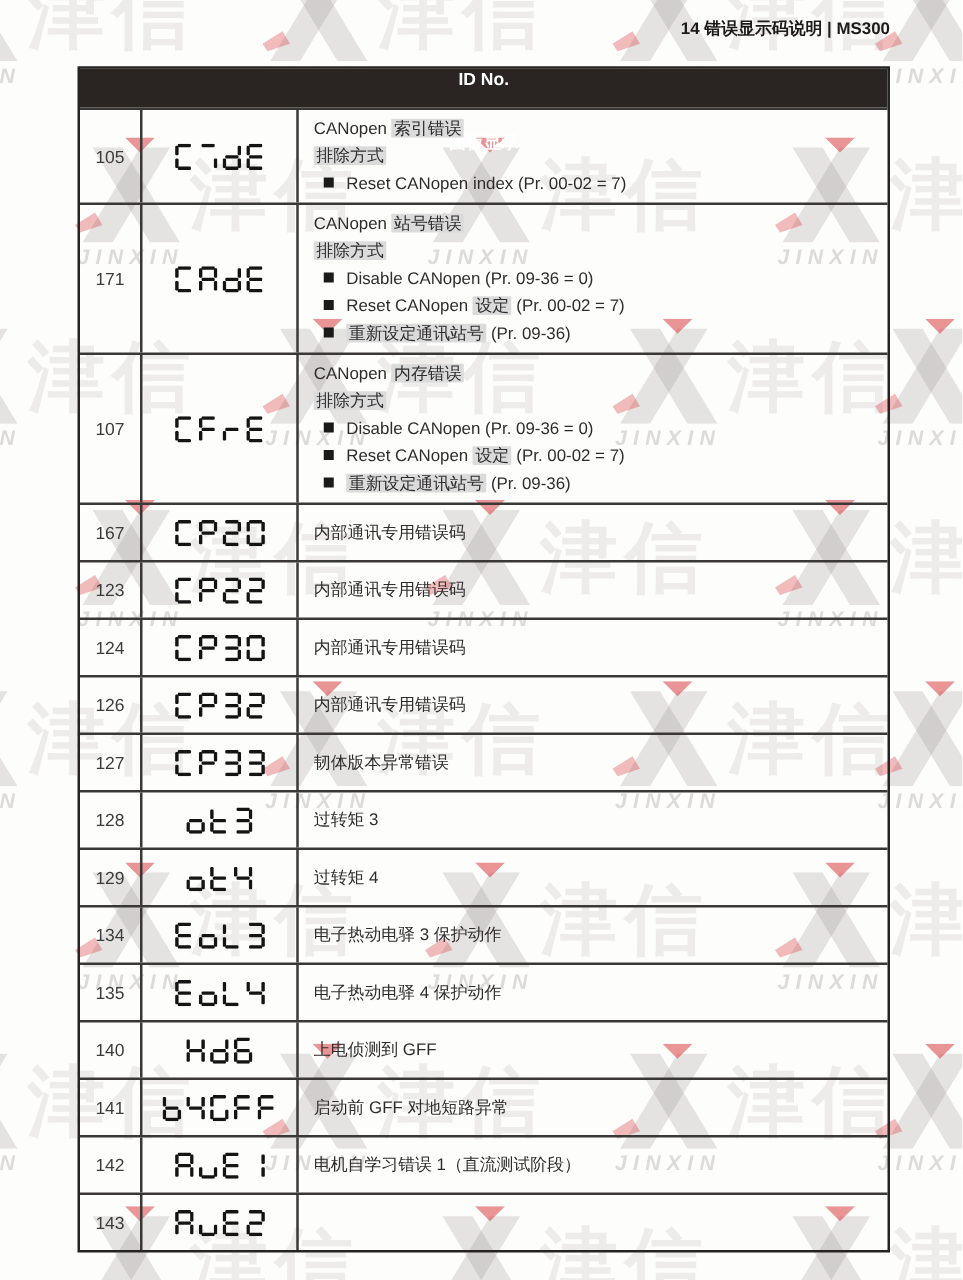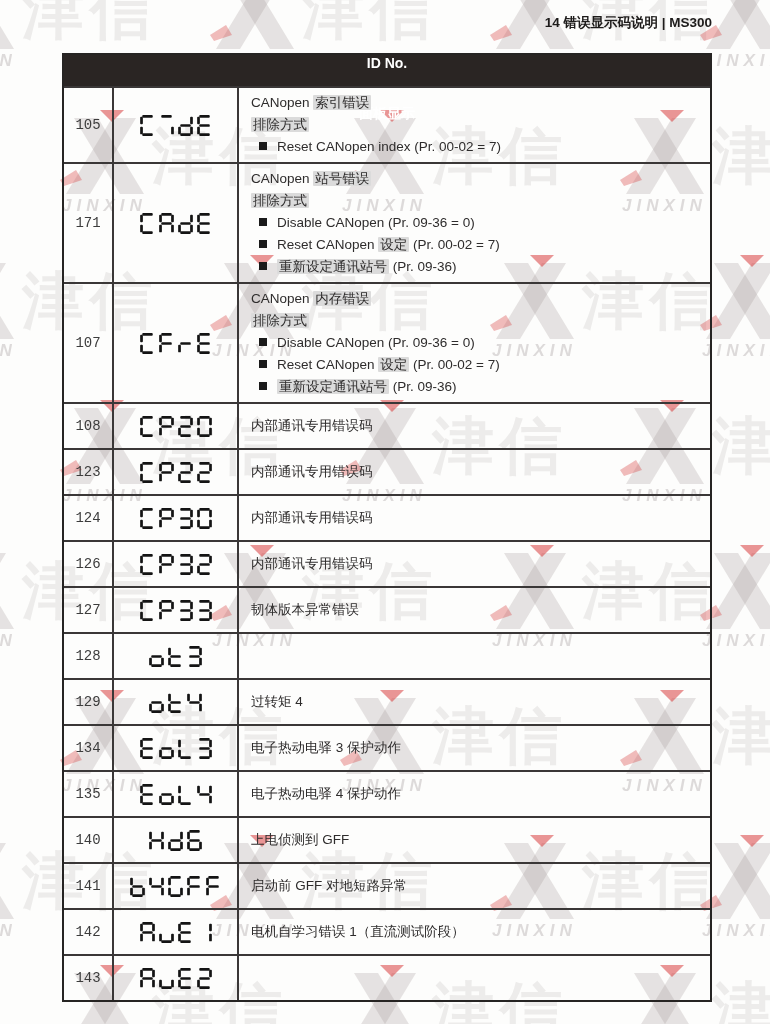--- a/index.html
+++ b/index.html
@@ -37,21 +37,21 @@
   .thead{display:flex;background:#2a2523;color:#fff;height:31px;align-items:center;flex-direction:column;}
   .th{font-size:14px;font-weight:bold;text-align:center;box-sizing:border-box;}
   .th-id{flex:0 0 50px;}
   .th-disp{flex:0 0 125px;}
   .th-desc{flex:1;}
   .trow{display:flex;border-top:2px solid #3a3737;box-sizing:border-box;min-height:46px;}
   .cell{box-sizing:border-box;}
   .cell-id{
     flex:0 0 50px;border-right:2px solid #3a3737;
     display:flex;align-items:center;justify-content:center;
-    font-size:14px;color:#3c3c3c;font-family:Liberation Mono, monospace;
+    font-size:14px;color:#3c3c3c;
   }
   .cell-disp{
     flex:0 0 125px;border-right:2px solid #3a3737;
     display:flex;align-items:center;justify-content:center;
   }
   .cell-desc{
     flex:1;display:flex;flex-direction:column;justify-content:center;
     padding:4px 10px 4px 12px;font-size:13.5px;color:#2e2c2c;
   }
   .sseg{display:flex;gap:4px;align-items:center;}
@@ -483,21 +483,21 @@
               <span class="bullet-sq"></span>
               <span><span>Reset CANopen </span><span class="hl">设定</span><span> (Pr. 00-02 = 7)</span></span>
             </div>
             <div class="dline bullet">
               <span class="bullet-sq"></span>
               <span><span class="hl">重新设定通讯站号</span><span> (Pr. 09-36)</span></span>
             </div>
           </div>
         </div>
         <div class="trow">
-          <div class="cell cell-id">108</div>
+          <div class="cell cell-id">167</div>
           <div class="cell cell-disp">
             <div class="sseg">
               <svg width="15" height="21" viewBox="0 0 14 20">
                 <rect x="2" y="0" width="10" height="2.6" rx="0.9" fill="#141414"></rect>
                 <rect x="2" y="17.4" width="10" height="2.6" rx="0.9" fill="#141414"></rect>
                 <rect x="0" y="11.2" width="2.6" height="7.2" rx="0.9" fill="#141414"></rect>
                 <rect x="0" y="1.6" width="2.6" height="7.2" rx="0.9" fill="#141414"></rect>
               </svg>
               <svg width="15" height="21" viewBox="0 0 14 20">
                 <rect x="2" y="0" width="10" height="2.6" rx="0.9" fill="#141414"></rect>
@@ -693,20 +693,23 @@
                 <rect x="2" y="8.7" width="10" height="2.6" rx="0.9" fill="#141414"></rect>
               </svg>
               <svg width="15" height="21" viewBox="0 0 14 20">
                 <rect x="2" y="0" width="10" height="2.6" rx="0.9" fill="#141414"></rect>
                 <rect x="11.4" y="1.6" width="2.6" height="7.2" rx="0.9" fill="#141414"></rect>
                 <rect x="11.4" y="11.2" width="2.6" height="7.2" rx="0.9" fill="#141414"></rect>
                 <rect x="2" y="17.4" width="10" height="2.6" rx="0.9" fill="#141414"></rect>
                 <rect x="2" y="8.7" width="10" height="2.6" rx="0.9" fill="#141414"></rect>
               </svg>
             </div>
+          </div>
+          <div class="cell cell-desc">
+            <div class="dline"><span><span>过转矩 3</span></span></div>
           </div>
         </div>
         <div class="trow">
           <div class="cell cell-id">129</div>
           <div class="cell cell-disp">
             <div class="sseg">
               <svg width="15" height="21" viewBox="0 0 14 20">
                 <rect x="11.4" y="11.2" width="2.6" height="7.2" rx="0.9" fill="#141414"></rect>
                 <rect x="2" y="17.4" width="10" height="2.6" rx="0.9" fill="#141414"></rect>
                 <rect x="0" y="11.2" width="2.6" height="7.2" rx="0.9" fill="#141414"></rect>

